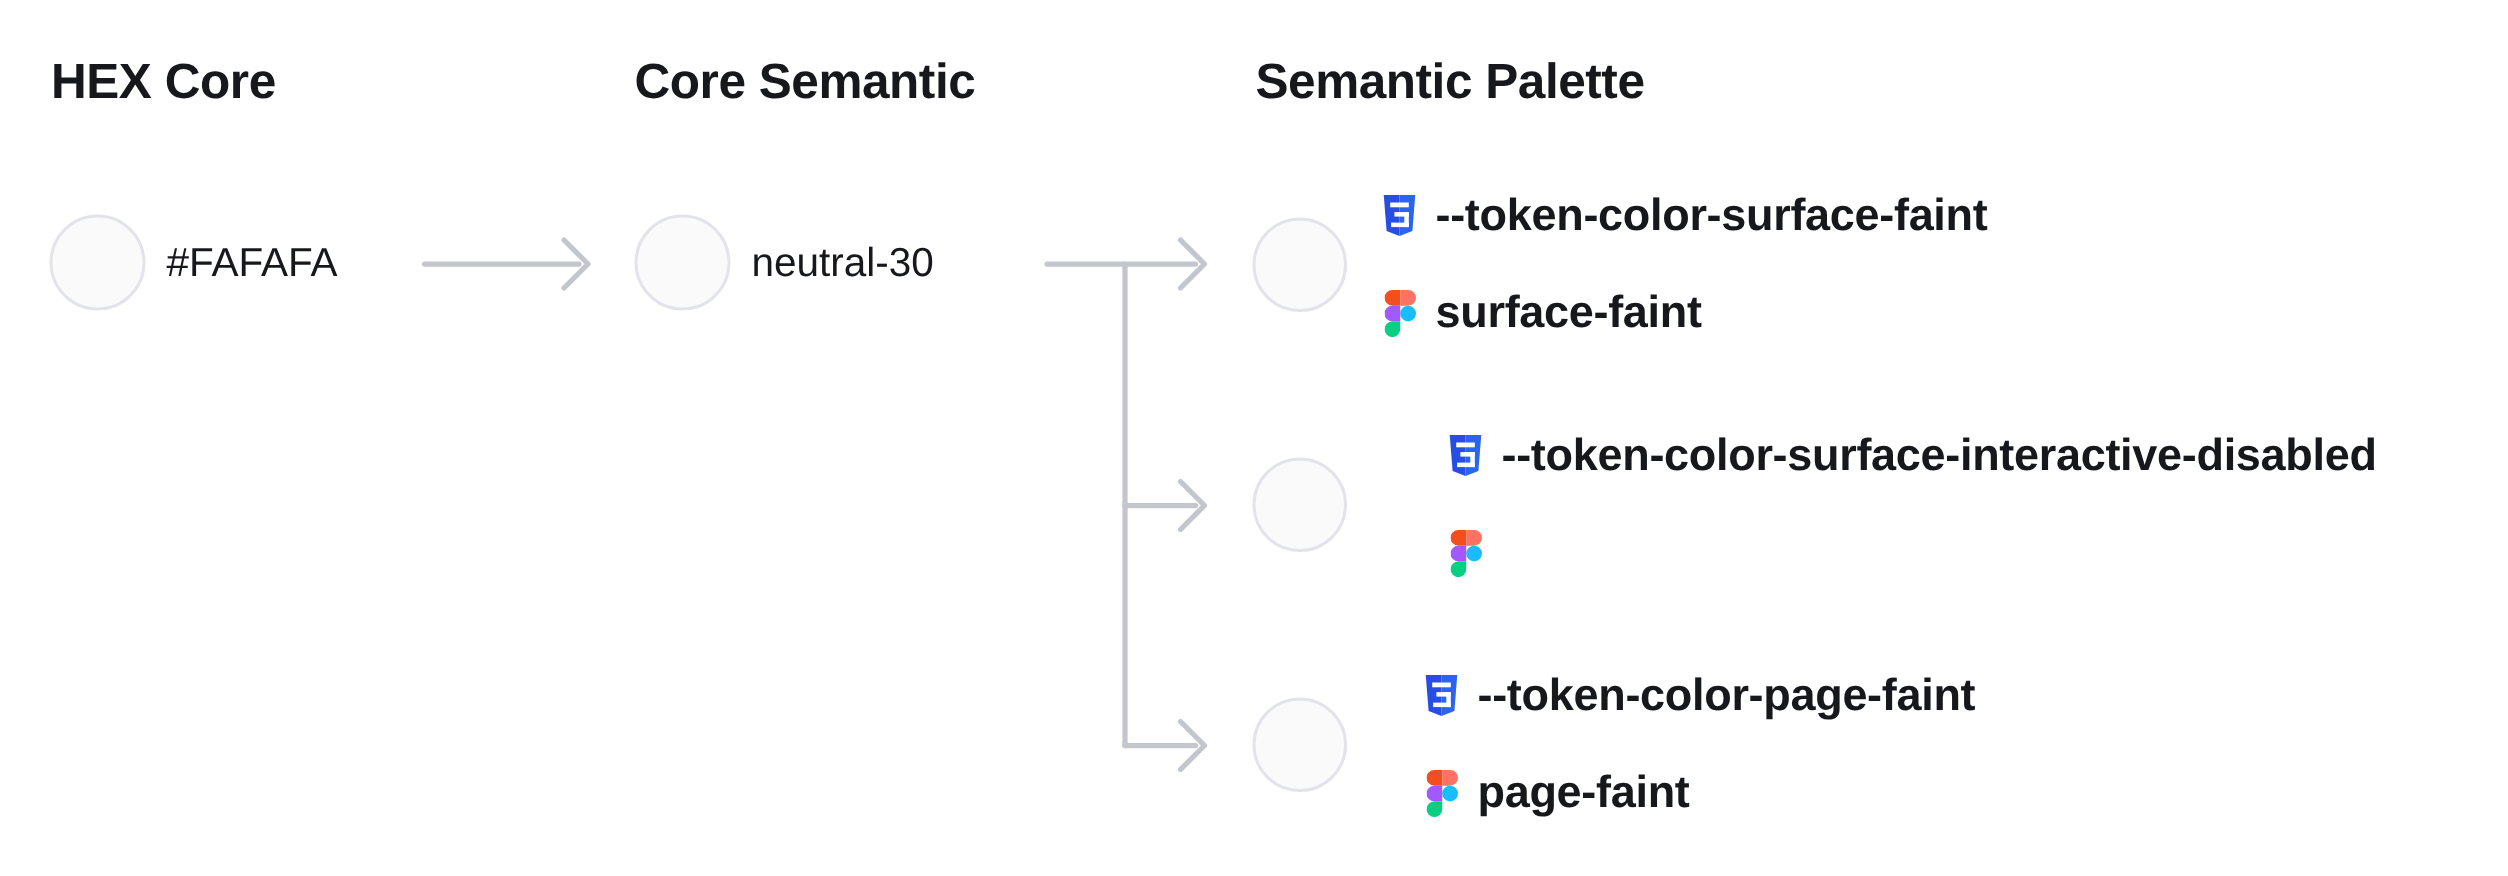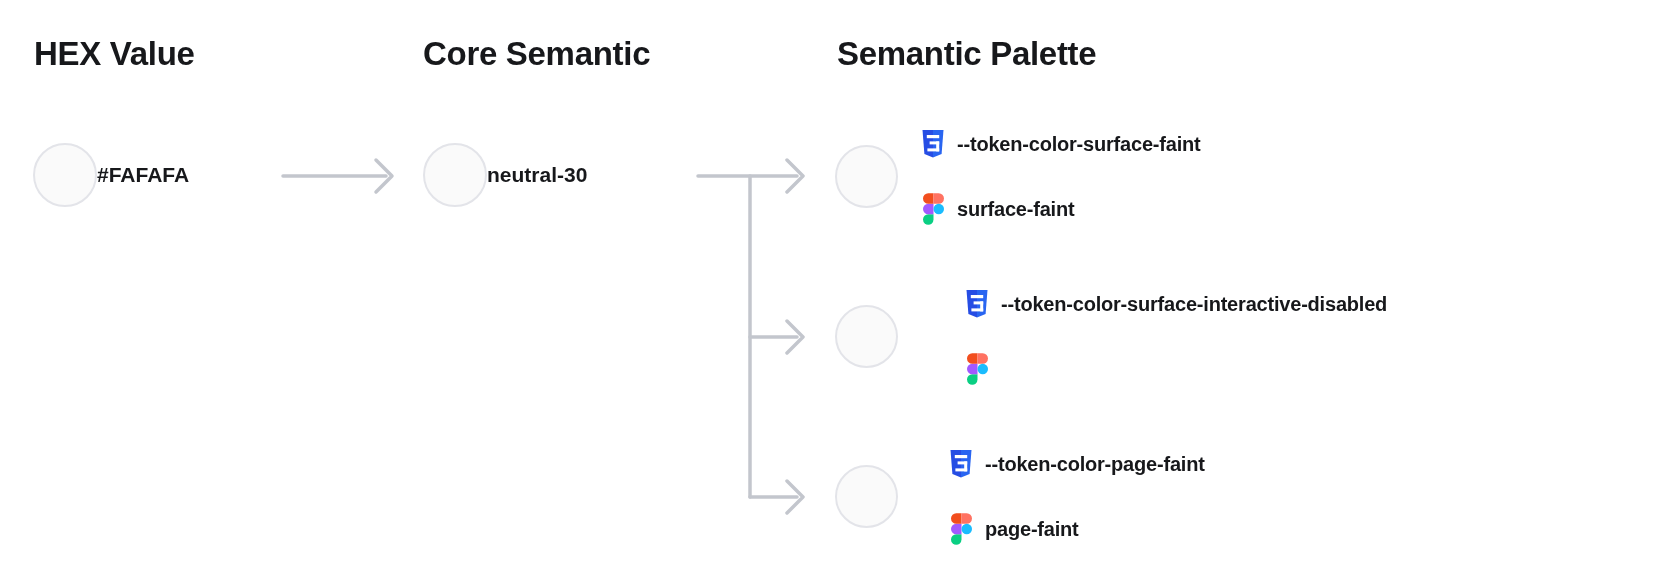--- a/index.html
+++ b/index.html
@@ -30,56 +30,57 @@
   .chip{position:absolute;display:flex;align-items:center;}
   .chip-hex{left:33px;top:143px;}
   .chip-core{left:423px;top:143px;}
   .swatch{
     width:64px;height:64px;border-radius:50%;
     border:2px solid var(--swatch-border);
     background:var(--swatch-fill);
     flex:0 0 auto;
   }
   .chip-label{
-    font-size:21px;font-weight:700;color:var(--text);white-space:nowrap;
+    margin-left:14px;
+    font-size:27px;font-weight:400;color:var(--text);white-space:nowrap;
   }
 
   .sem-row{position:absolute;left:835px;display:flex;align-items:center;}
   .sem-row-1{top:120px;}
   .sem-row-2{top:280px;gap:44px;}
   .sem-row-3{top:440px;gap:28px;}
   .sem-row .swatch{width:63px;height:63px;}
   .token-lines{margin-left:22px;display:flex;flex-direction:column;gap:17px;}
   .token-line{display:flex;align-items:center;height:48px;}
   .icon-box{
     width:26px;height:34px;display:flex;align-items:center;justify-content:center;
     flex:0 0 auto;
   }
   .token-name{
     margin-left:11px;
-    font-size:20px;font-weight:700;color:var(--text);
+    font-size:30px;font-weight:700;color:var(--text);
     white-space:nowrap;letter-spacing:-0.2px;
   }
 </style>
 </head>
 <body>
 
 <div class="canvas">
 
   <svg class="connectors" width="1672" height="584" viewBox="0 0 1672 584" aria-hidden="true">
     <g stroke="#C3C6CD" fill="none" stroke-width="3.5" stroke-linecap="round" stroke-linejoin="round" style="stroke: rgb(195, 198, 205);">
       <path d="M283 176 H386 M376 160 L392 176 L376 192"></path>
       <path d="M698 176 H797 M787 160 L803 176 L787 192"></path>
       <path d="M750 176 V497"></path>
       <path d="M750 337 H797 M787 321 L803 337 L787 353"></path>
       <path d="M750 497 H797 M787 481 L803 497 L787 513"></path>
     </g>
   </svg>
 
-  <div class="col-title title-hex">HEX Value</div>
+  <div class="col-title title-hex">HEX Core</div>
   <div class="col-title title-core">Core Semantic</div>
   <div class="col-title title-semantic">Semantic Palette</div>
 
   <div class="chip chip-hex">
     <div class="swatch" style="background-color: rgb(250, 250, 250);"></div>
     <div class="chip-label">#FAFAFA</div>
   </div>
 
   <div class="chip chip-core">
     <div class="swatch" style="background-color: rgb(250, 250, 250);"></div>

